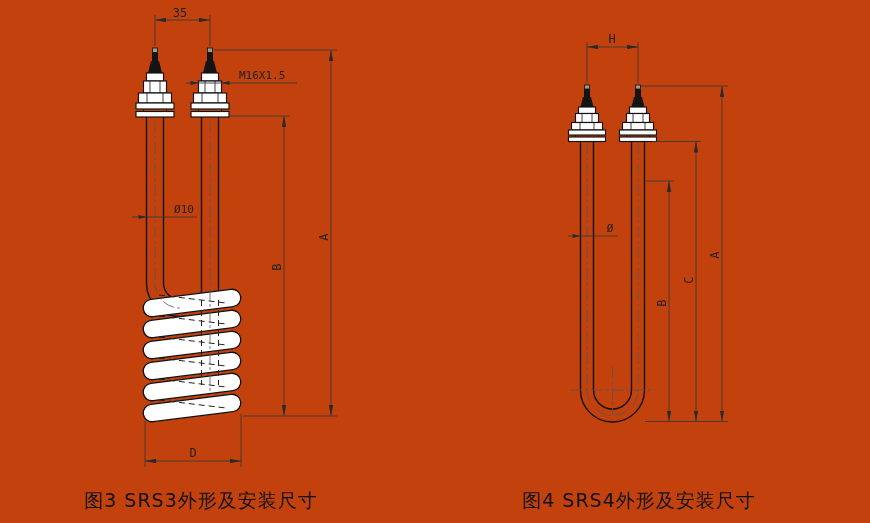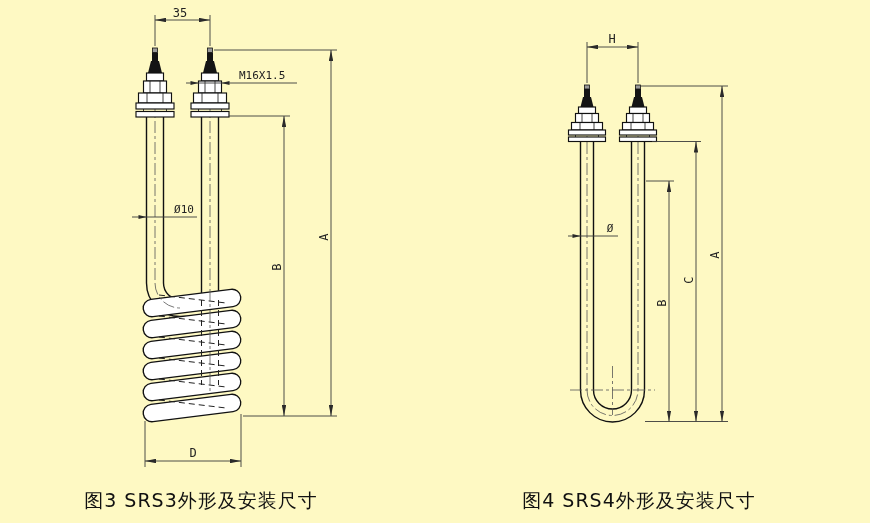--- a/index.html
+++ b/index.html
@@ -1,16 +1,16 @@
 <!DOCTYPE html>
 <html><head>
 <meta charset="utf-8">
 <style>
   html,body{margin:0;padding:0;background:#fff;}
-  .stage{position:relative;width:870px;height:523px;background:#fef9c3;overflow:hidden;
+  .stage{position:relative;width:870px;height:523px;background:#c2410c;overflow:hidden;
          font-family:"DejaVu Sans",sans-serif;}
   svg{position:absolute;left:0;top:0;}
   .obj{stroke:#111;stroke-width:1.4;fill:none;}
   .fillw{fill:#ffffff;stroke:#111;stroke-width:1.15;}
   .thin{stroke:#111;stroke-width:0.8;fill:none;}
   .dim{stroke:#3a3a3a;stroke-width:0.9;fill:none;}
   .cl{stroke:#555;stroke-width:0.8;fill:none;stroke-dasharray:12 3 3 3;}
   .hid{stroke:#222;stroke-width:1;fill:none;stroke-dasharray:6 4;}
   .cap-outline{fill:#ffffff;stroke:#111;stroke-width:1.35;}
   text.dimtxt{font-family:"DejaVu Sans Mono","Liberation Mono",monospace;font-size:12px;fill:#222;}

